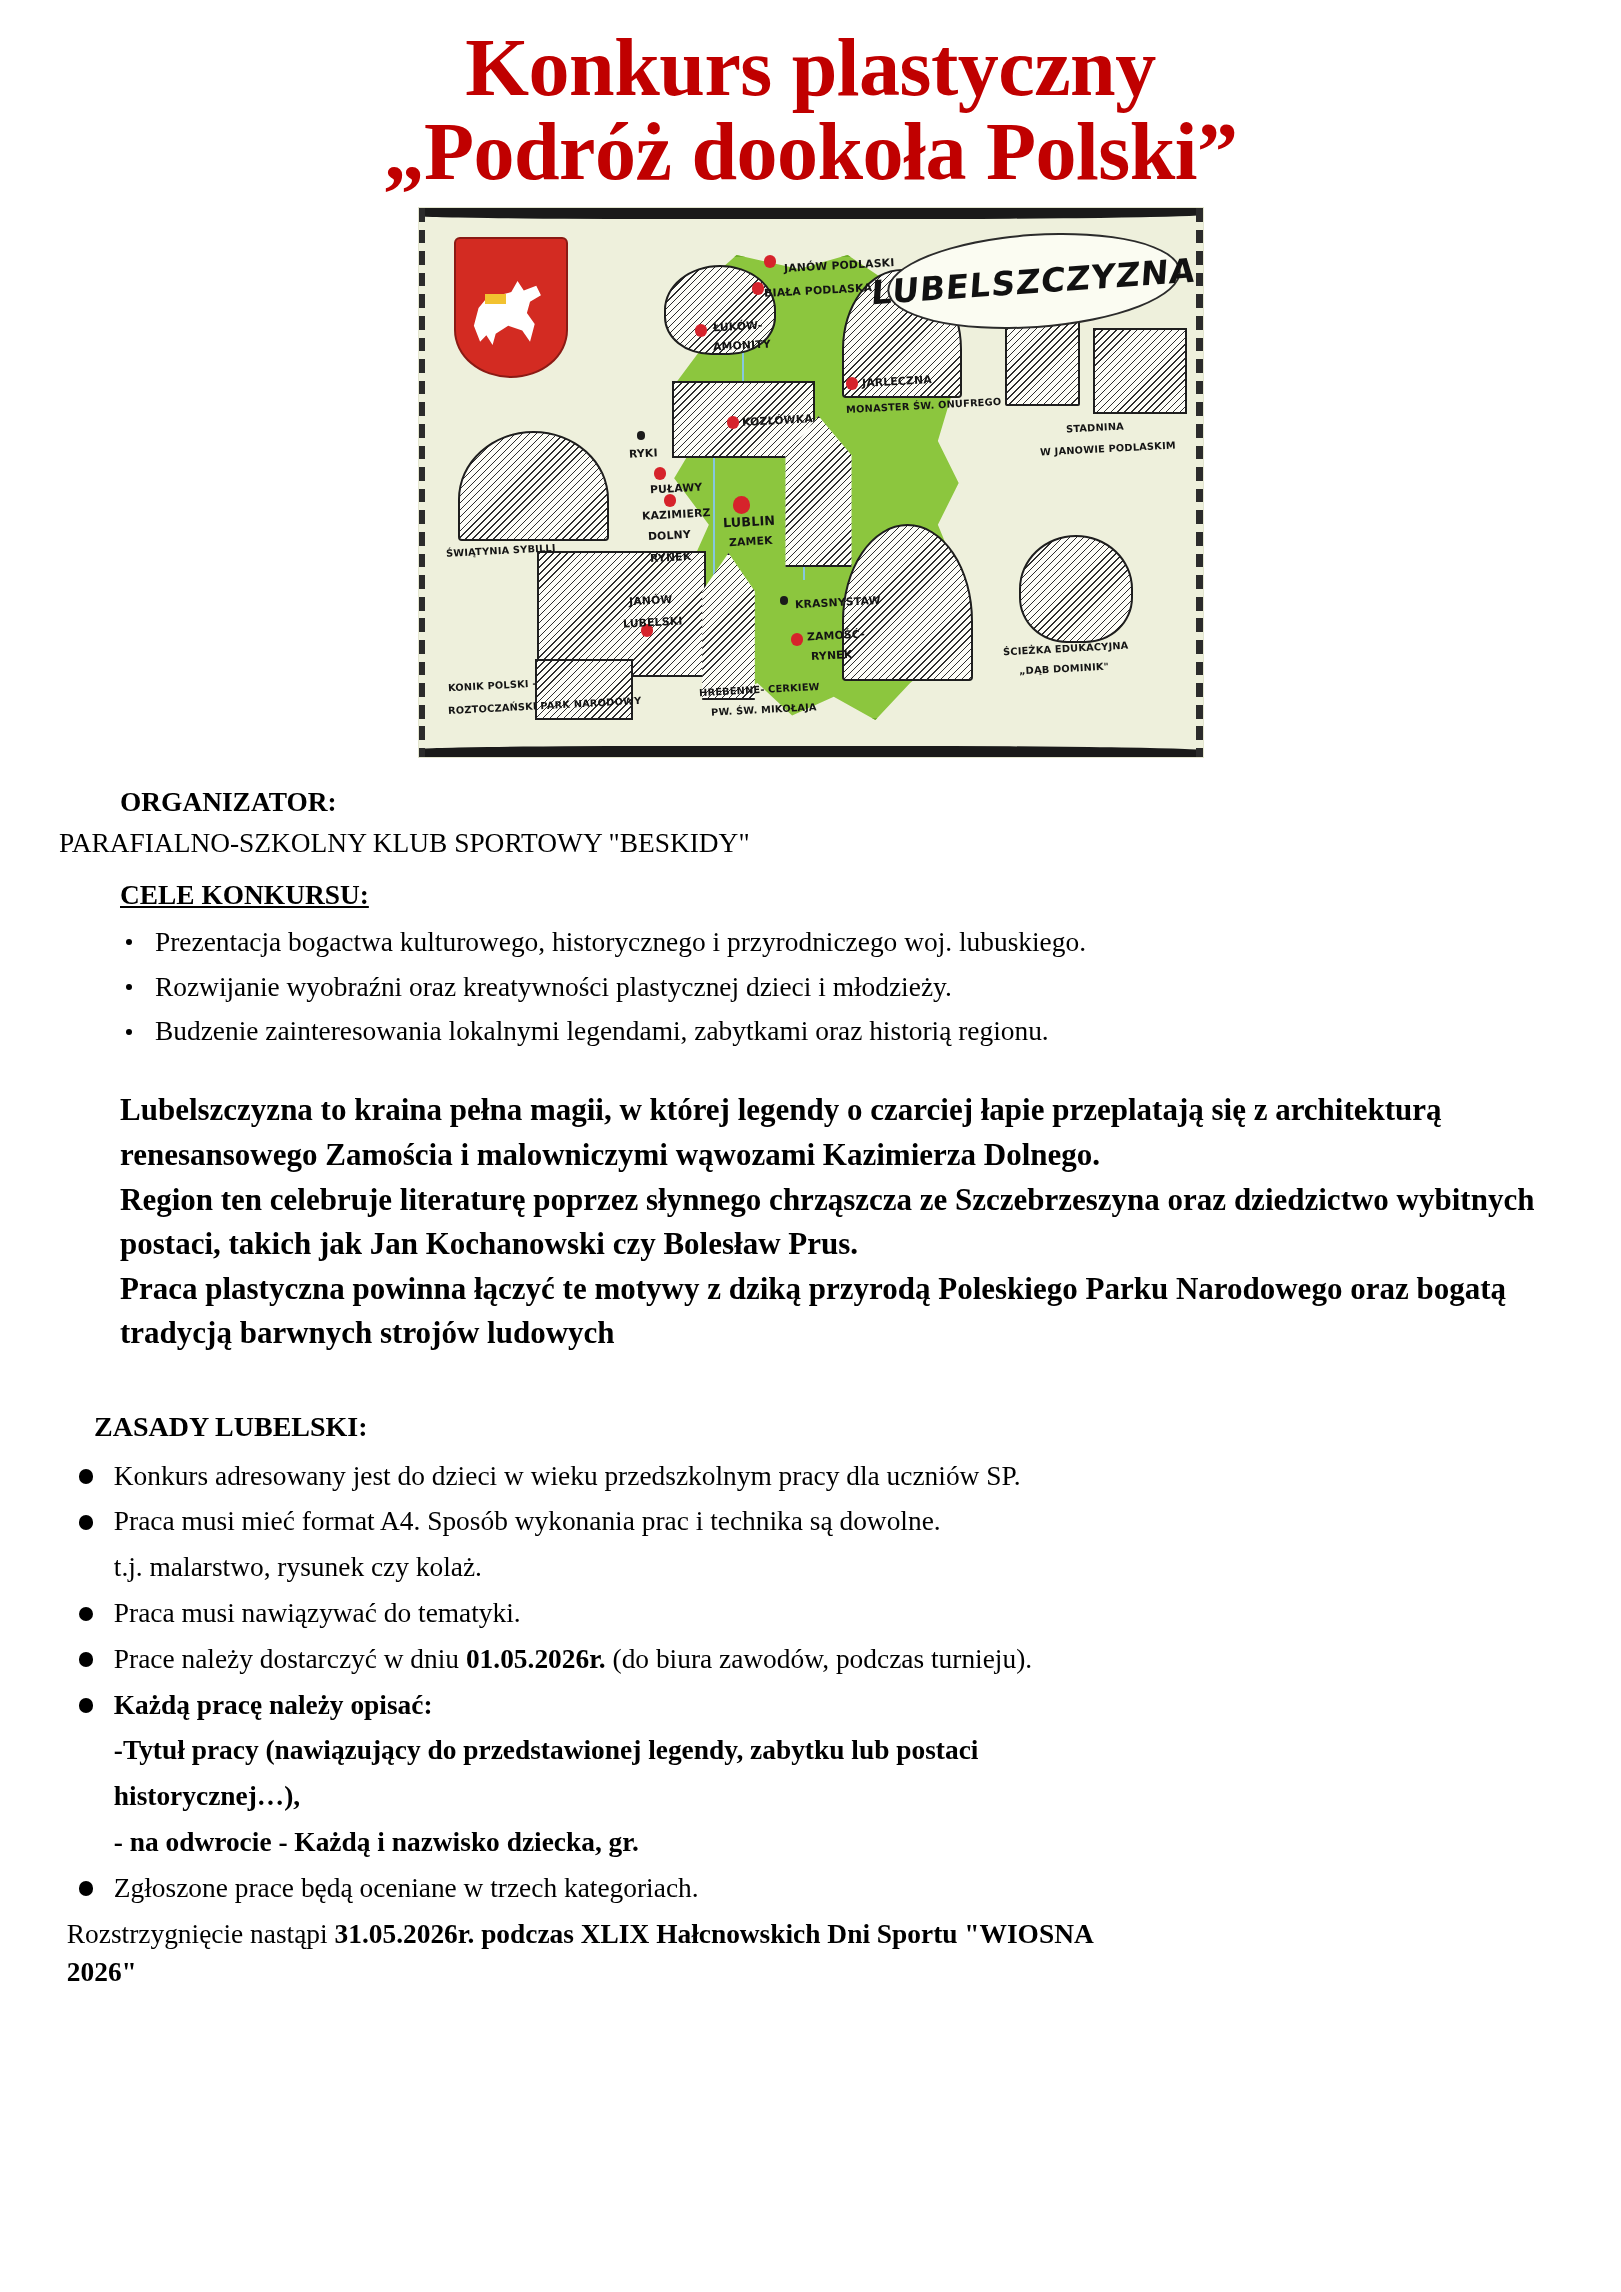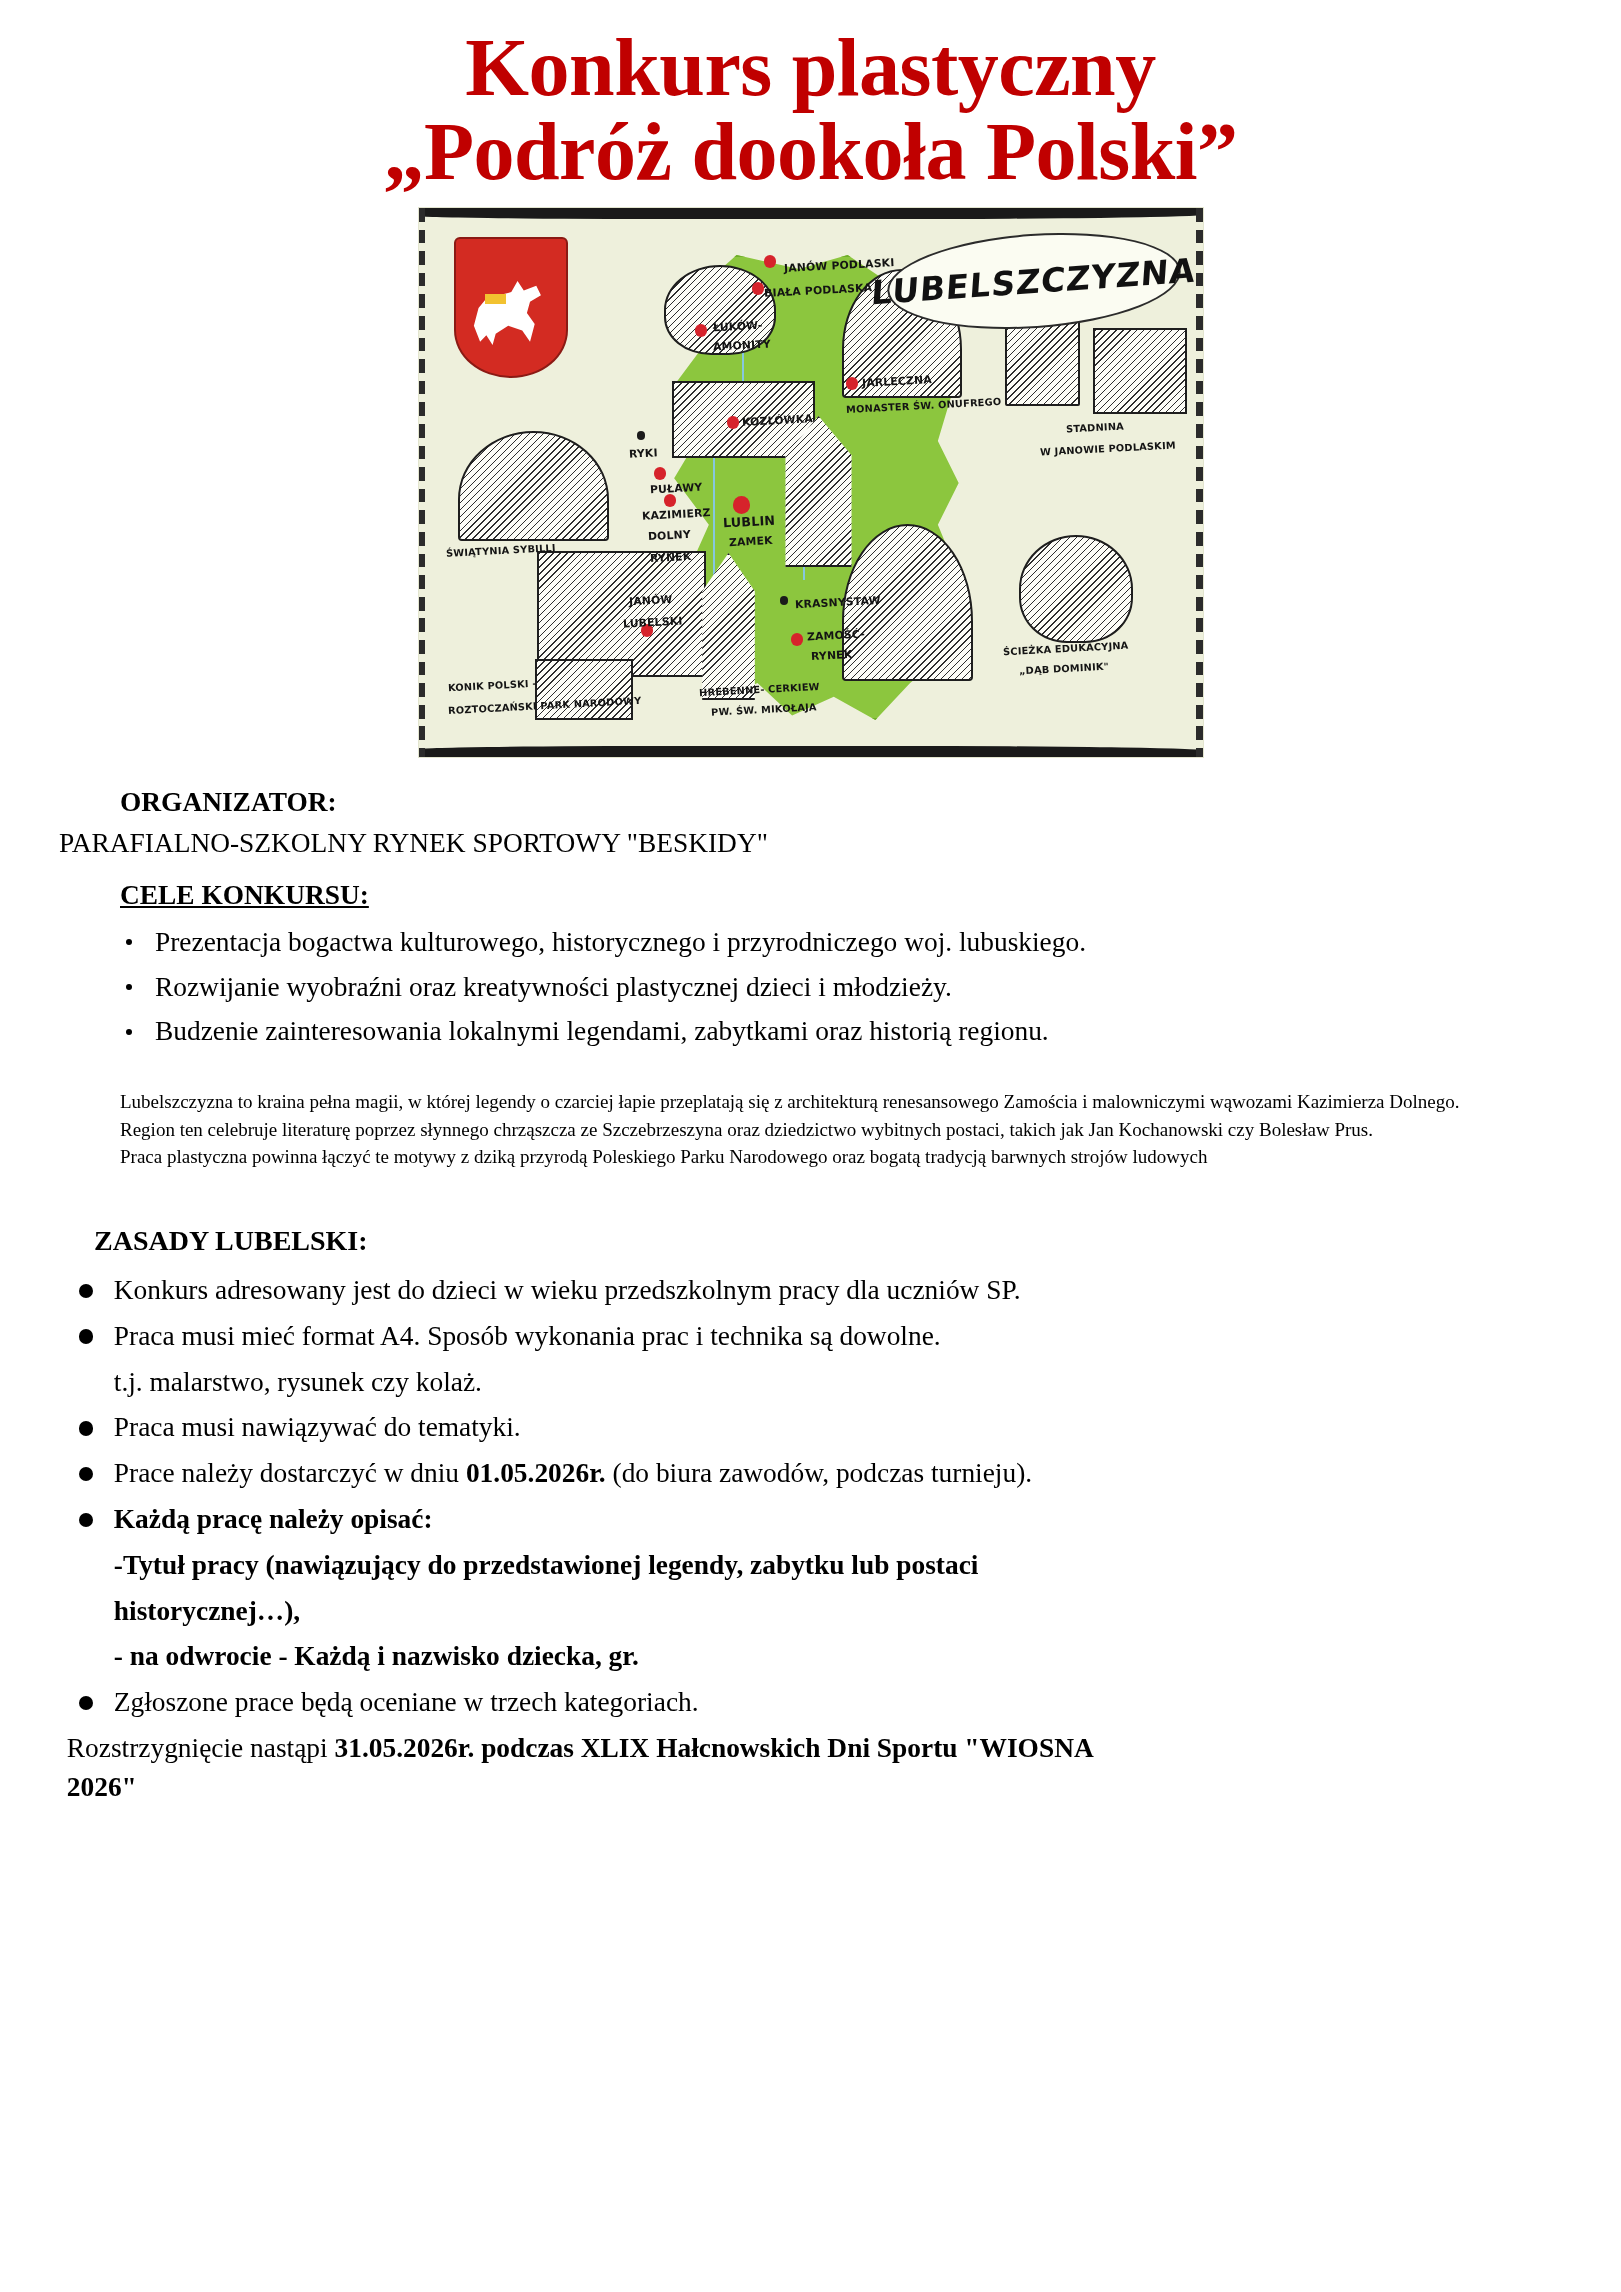--- a/index.html
+++ b/index.html
@@ -220,22 +220,22 @@
     content: "";
     position: absolute;
     left: 5.9px; top: 16.7px;
     width: 5.9px; height: 5.9px;
     border-radius: 50%;
     background: #000;
   }
 
   .bold-para {
     margin: 37px 0 0 61px;
-    font-weight: normal;
-    font-size: 19px;
+    font-weight: bold;
+    font-size: 31px;
     line-height: 1.44;
     max-width: 1431px;
   }
   .bold-para p { margin: 0; }
 
   .rules-head {
     margin: 51px 0 0 35px;
     font-weight: bold;
     font-size: 28px;
   }
@@ -352,21 +352,21 @@
     <div class="label-ellipse">
       <span>LUBELSZCZYZNA</span>
     </div>
 
   </div>
 </div>
 
 <div class="content">
 
   <div class="indent-head">ORGANIZATOR:</div>
-  <div class="org-line">PARAFIALNO-SZKOLNY  RYNEK SPORTOWY "BESKIDY"</div>
+  <div class="org-line">PARAFIALNO-SZKOLNY  KLUB SPORTOWY "BESKIDY"</div>
 
   <div class="sub-head">CELE KONKURSU:</div>
   <ul class="goals">
     <li>Prezentacja bogactwa kulturowego, historycznego i przyrodniczego woj. lubuskiego.</li>
     <li>Rozwijanie wyobraźni oraz kreatywności plastycznej dzieci i młodzieży.</li>
     <li>Budzenie zainteresowania lokalnymi legendami, zabytkami oraz historią regionu.</li>
   </ul>
 
   <div class="bold-para">
     <p>Lubelszczyzna to kraina pełna magii, w której legendy o czarciej łapie przeplatają się z architekturą renesansowego Zamościa i malowniczymi wąwozami Kazimierza Dolnego.</p>

